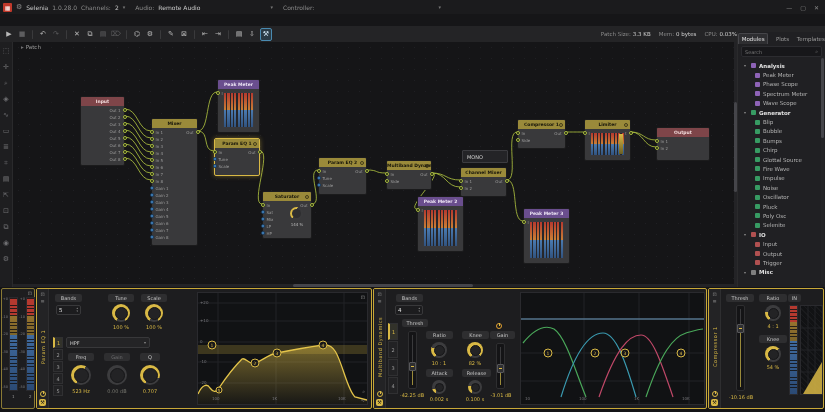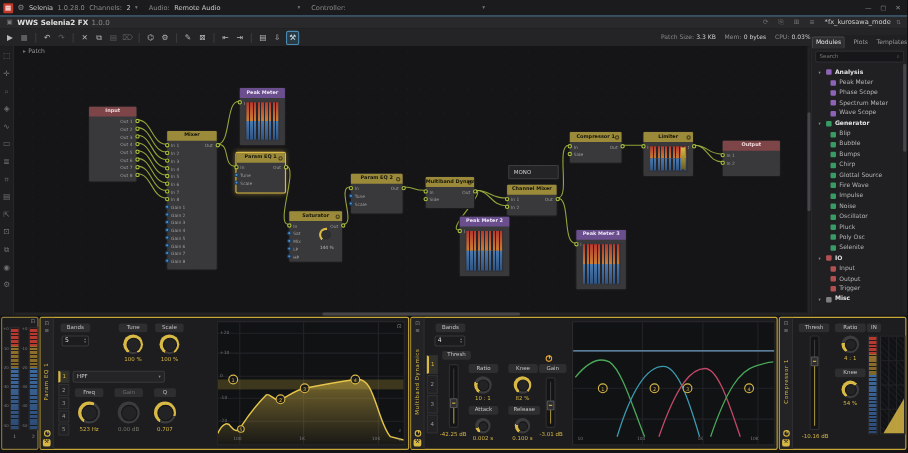--- a/index.html
+++ b/index.html
@@ -139,38 +139,20 @@
     <span class="caret" style="margin-left:66px">▾</span>
     <span class="mlbl" style="margin-left:6px">Controller:</span>
     <span class="caret" style="margin-left:120px">▾</span>
     <span class="winctl">
       <span>—</span>
       <span>▢</span>
       <span>✕</span>
     </span>
   </div>
 
-  <div class="titlebar">
-    <span class="tico">▣</span>
-    <span class="ttl">WWS Selenia2 FX</span>
-    <span class="tver">1.0.0</span>
-    <span class="tright">
-
-        <span class="tico">⟳</span>
-
-        <span class="tico">⎘</span>
-
-        <span class="tico">⊞</span>
-
-        <span class="tico">≡</span>
-
-      <span class="preset">*fx_kurosawa_mode</span>
-      <span class="pstep">⇅</span>
-    </span>
-  </div>
 
   <div class="toolbar">
 
       <span class="tbi">▶</span>
 
       <span class="tbi dim">■</span>
 
       <span class="tbi sep"></span>
 
       <span class="tbi">↶</span>

